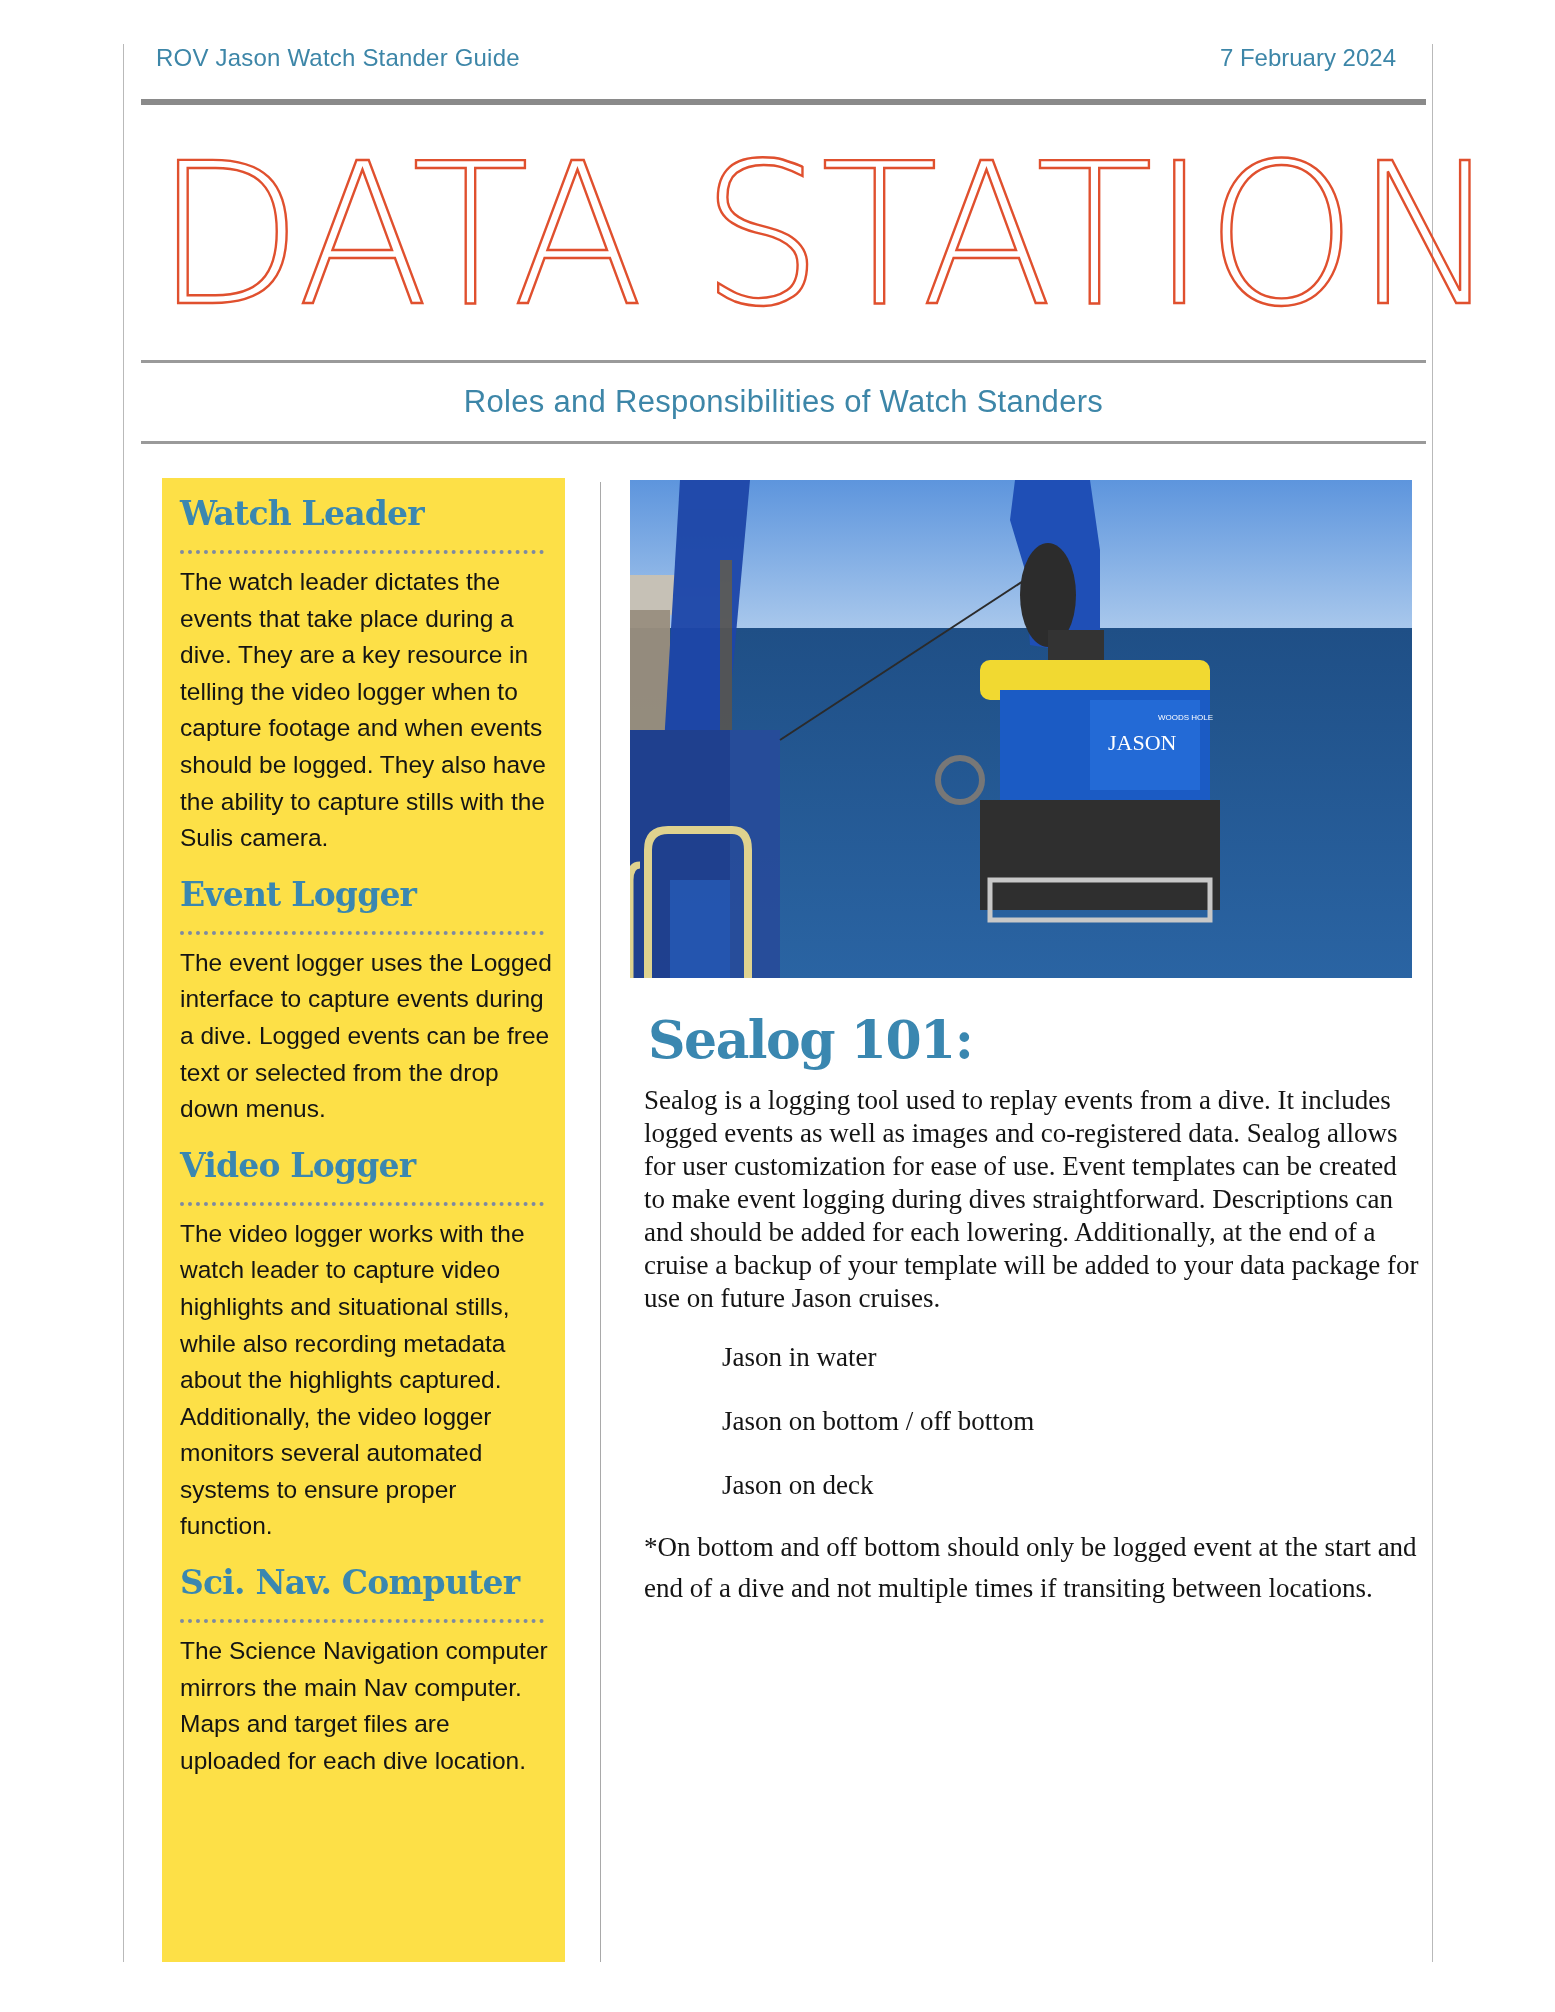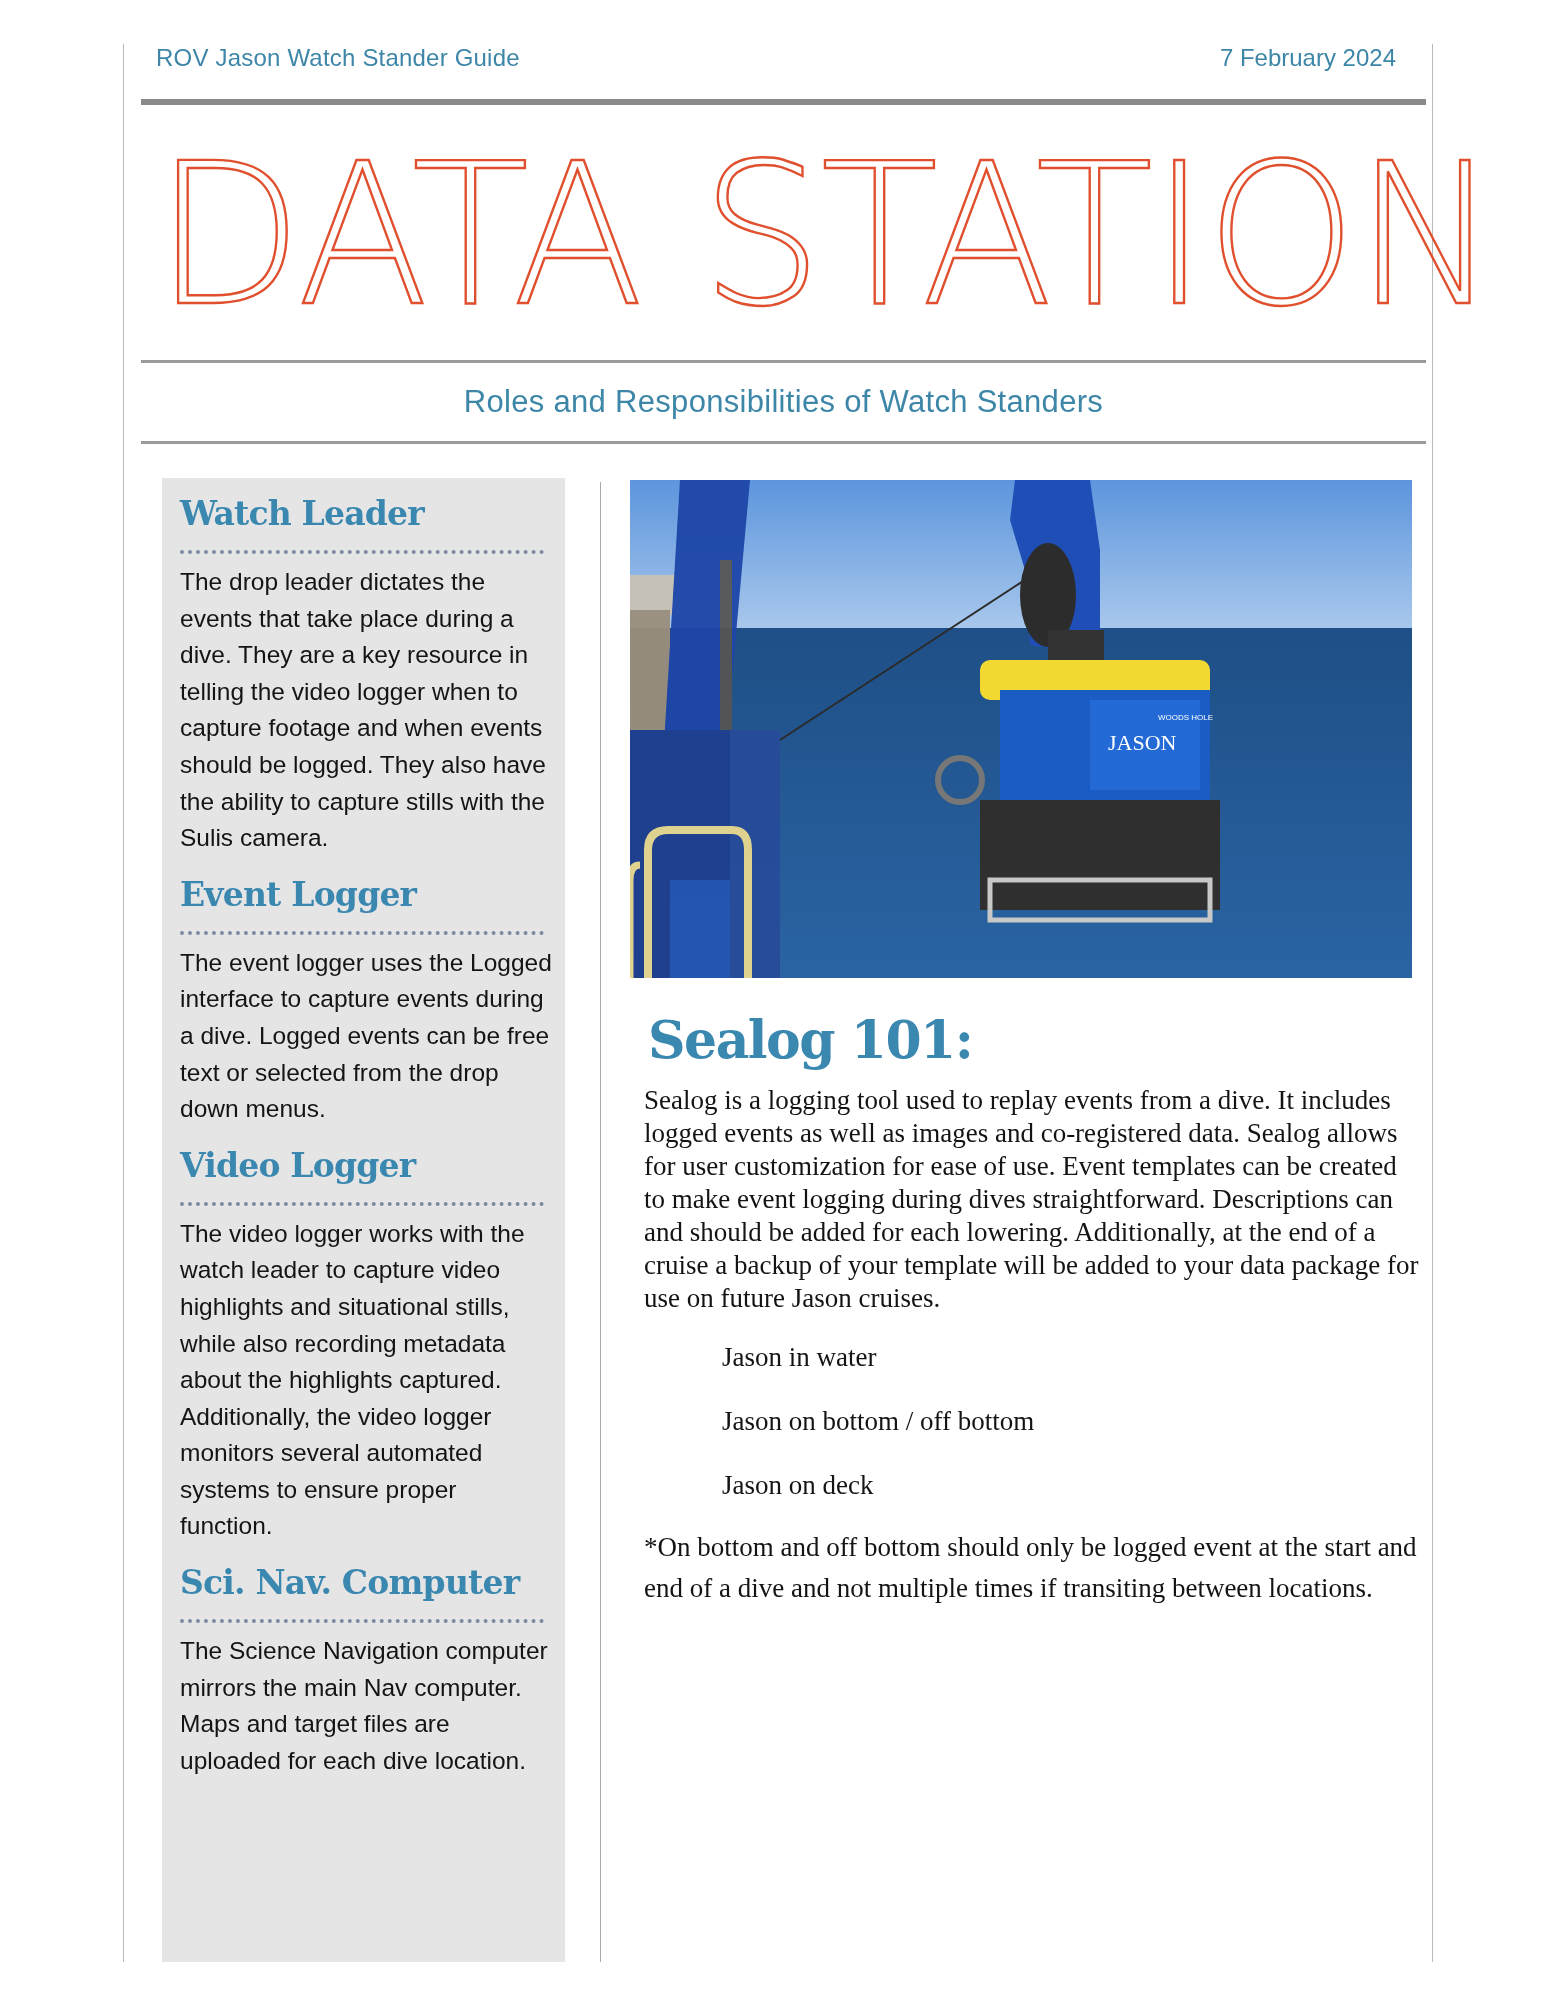--- a/index.html
+++ b/index.html
@@ -20,21 +20,21 @@
     display: inline-block; font-family: "DejaVu Sans", sans-serif; font-weight: 200;
     font-size: 196px; line-height: 170px; color: transparent;
     -webkit-text-stroke: 2.4px #e0502e; letter-spacing: -2px; white-space: nowrap;
     transform: scaleX(0.98); transform-origin: center;
   }
 
   .rule-1 { position: absolute; left: 141px; top: 360px; width: 1285px; height: 3px; background: #9a9a9a; }
   .subtitle { position: absolute; left: 141px; top: 384px; width: 1285px; text-align: center; font-size: 31px; color: #3d86a8; letter-spacing: 0.3px; }
   .rule-2 { position: absolute; left: 141px; top: 441px; width: 1285px; height: 3px; background: #9a9a9a; }
 
-  .sidebar { position: absolute; left: 162px; top: 478px; width: 403px; height: 1484px; background: #e5e5e5; padding: 14px 18px 0 18px; }
+  .sidebar { position: absolute; left: 162px; top: 478px; width: 403px; height: 1484px; background: #fde047; padding: 14px 18px 0 18px; }
   .role { margin-bottom: 16px; }
   .role-heading {
     font-family: "DejaVu Serif", serif; font-weight: bold; font-size: 33px; color: #3a87b0;
     letter-spacing: -0.8px; line-height: 44px; height: 48px;
   }
   .role-divider { border-top: 4px dotted #7d8aa2; margin: 10px 0 10px 0; width: 364px; }
   .role-text { font-family: "Liberation Sans", sans-serif; font-size: 24.5px; line-height: 36.6px; color: #141414; width: 372px; }
 
   .column-divider { position: absolute; left: 600px; top: 482px; width: 1px; height: 1480px; background: #a9a9a9; }
 
@@ -67,21 +67,21 @@
 </div>
 
 <div class="rule-1"></div>
 <div class="subtitle">Roles and Responsibilities of Watch Standers</div>
 <div class="rule-2"></div>
 
 <aside class="sidebar">
   <section class="role">
     <h2 class="role-heading">Watch Leader</h2>
     <div class="role-divider"></div>
-    <p class="role-text">The drop leader dictates the events that take place during a dive. They are a key resource in telling the video logger when to capture footage and when events should be logged. They also have the ability to capture stills with the Sulis camera.</p>
+    <p class="role-text">The watch leader dictates the events that take place during a dive. They are a key resource in telling the video logger when to capture footage and when events should be logged. They also have the ability to capture stills with the Sulis camera.</p>
   </section>
   <section class="role">
     <h2 class="role-heading">Event Logger</h2>
     <div class="role-divider"></div>
     <p class="role-text">The event logger uses the Logged interface to capture events during a dive. Logged events can be free text or selected from the drop down menus.</p>
   </section>
   <section class="role">
     <h2 class="role-heading">Video Logger</h2>
     <div class="role-divider"></div>
     <p class="role-text">The video logger works with the watch leader to capture video highlights and situational stills, while also recording metadata about the highlights captured. Additionally, the video logger monitors several automated systems to ensure proper function.</p>

